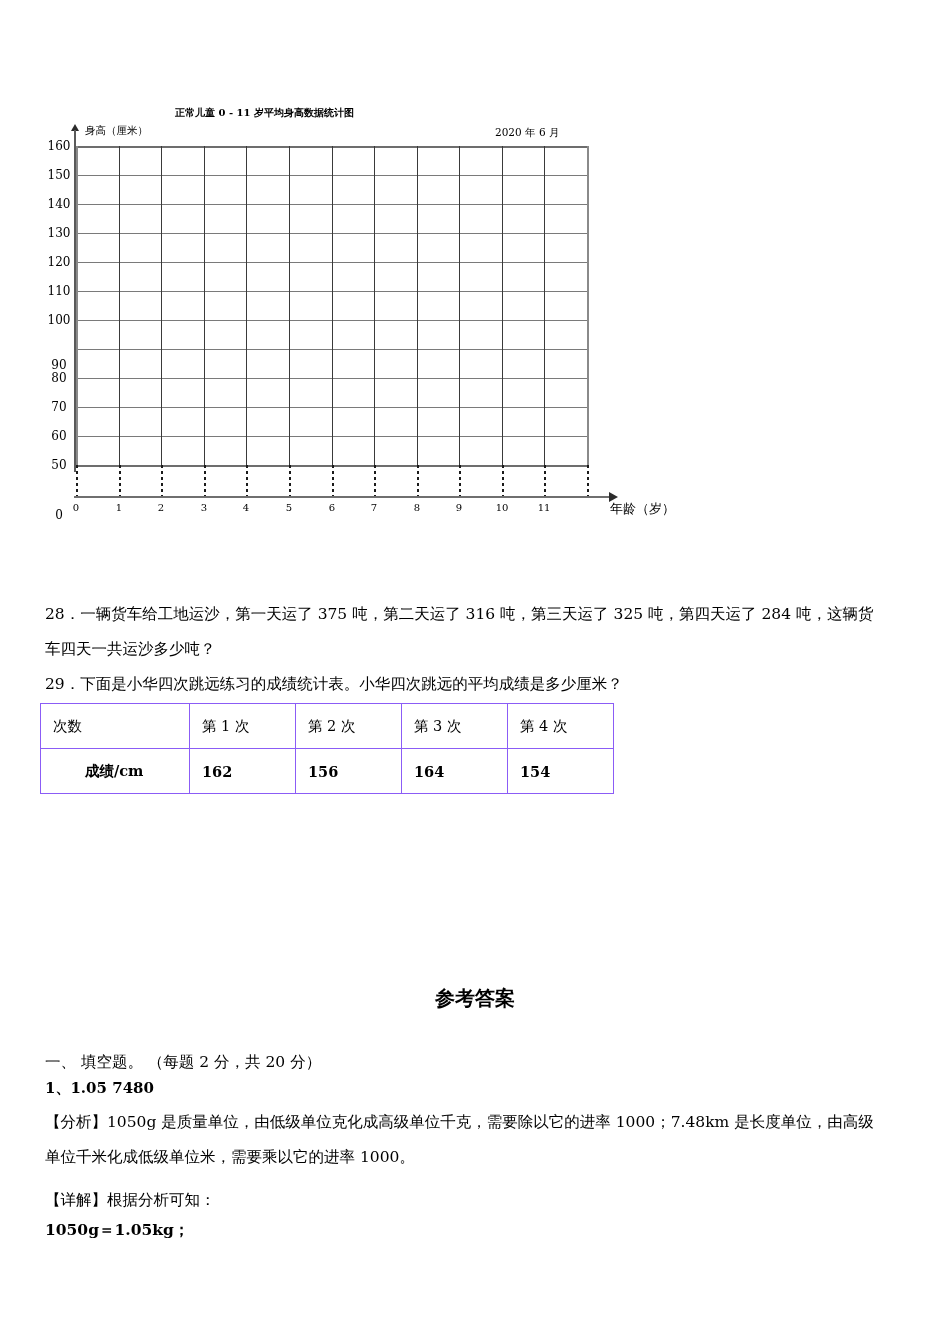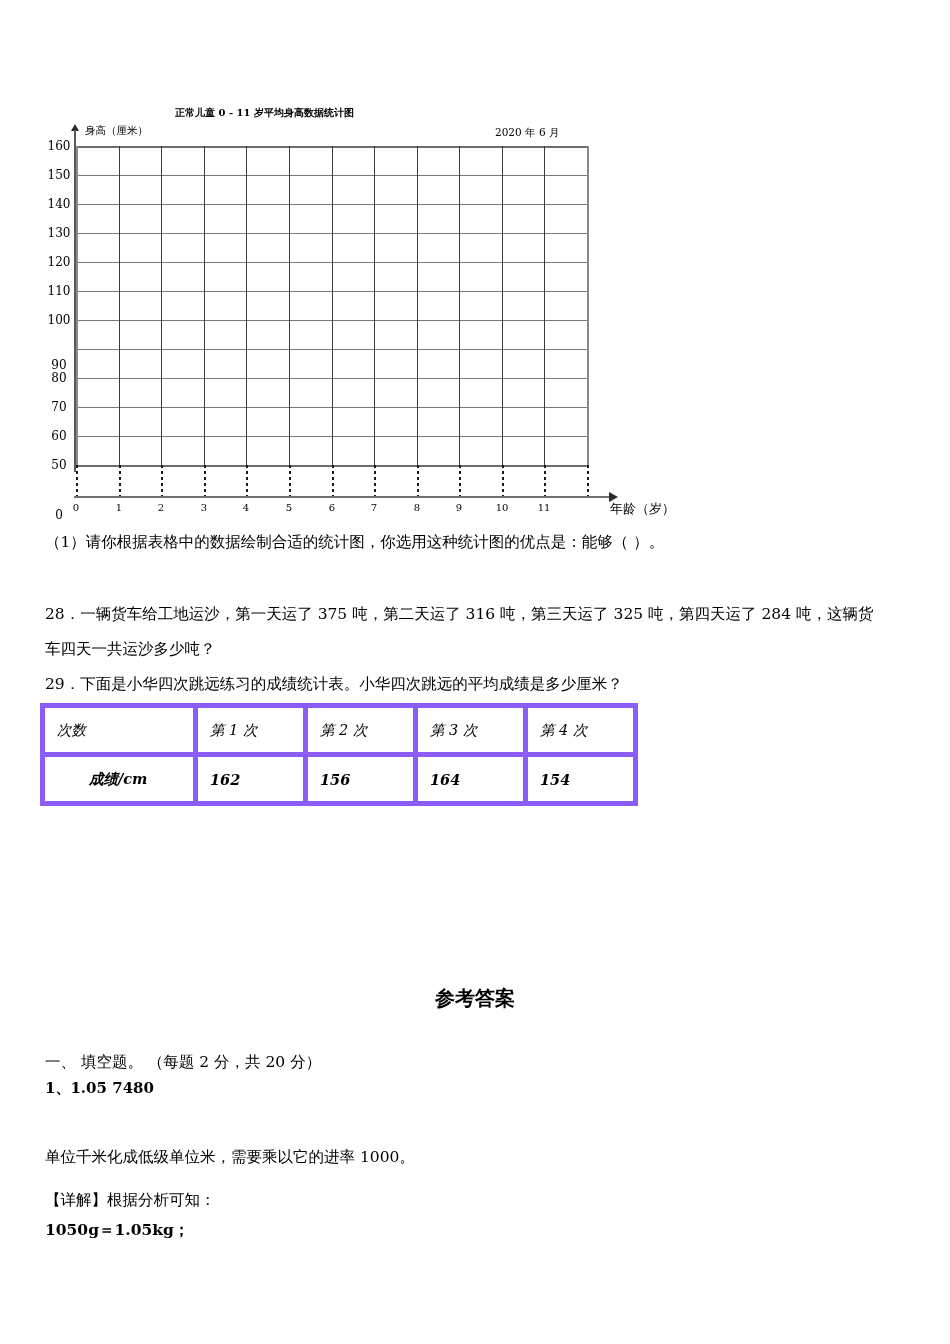--- a/index.html
+++ b/index.html
@@ -180,25 +180,24 @@
   
   .score-table {
     position: absolute;
     left: 40px;
     top: 703px;
     border-collapse: collapse;
     font-family: "DejaVu Serif", "Liberation Serif", serif;
     font-size: 14.5px;
   }
   .score-table td {
-    border: 5px solid #8b5cf6;
+    border: 1px solid #8b5cf6;
     height: 44px;
     padding: 0 0 0 12px;
     vertical-align: middle;
-    font-style: italic;
   }
   .score-table td.c0 { width: 104px; }
   .score-table td.c1,
   .score-table td.c2,
   .score-table td.c3,
   .score-table td.c4 { width: 93px; }
   .score-table .hdr td { font-weight: normal; }
   .score-table .vals td { font-weight: bold; }
   .score-table .vals td.c0 { font-weight: bold; padding-left: 44px; }
 
@@ -301,21 +300,20 @@
         <div class="xtick" style="left: 287px;">6</div>
         <div class="xtick" style="left: 329px;">7</div>
         <div class="xtick" style="left: 372px;">8</div>
         <div class="xtick" style="left: 414px;">9</div>
         <div class="xtick" style="left: 457px;">10</div>
         <div class="xtick" style="left: 499px;">11</div>
       </div>
     <div class="x-axis-label">年龄（岁）</div>
   </div>
 
-  <div class="para" style="top:531px;">（1）请你根据表格中的数据绘制合适的统计图，你选用这种统计图的优点是：能够（    ）。</div>
 
   <div class="para" style="top:603px;">28．一辆货车给工地运沙，第一天运了 375 吨，第二天运了 316 吨，第三天运了 325 吨，第四天运了 284 吨，这辆货</div>
   <div class="para" style="top:638px;">车四天一共运沙多少吨？</div>
 
   <div class="para" style="top:673px;">29．下面是小华四次跳远练习的成绩统计表。小华四次跳远的平均成绩是多少厘米？</div>
 
   <table class="score-table">
     <tbody>
       <tr class="hdr">
         <td class="c0">次数</td>
@@ -332,18 +330,19 @@
         <td class="c4">154</td>
       </tr>
     </tbody>
   </table>
 
   <div class="answer-heading">参考答案</div>
 
   <div class="para" style="top:1051px;">一、 填空题。 （每题 2 分，共 20 分）</div>
   <div class="para bold" style="top:1077px;font-size:15px;">1、1.05    7480</div>
 
+  <div class="para" style="top:1111px;">【分析】1050g 是质量单位，由低级单位克化成高级单位千克，需要除以它的进率 1000；7.48km 是长度单位，由高级</div>
   <div class="para" style="top:1146px;">单位千米化成低级单位米，需要乘以它的进率 1000。</div>
 
   <div class="para" style="top:1189px;">【详解】根据分析可知：</div>
   <div class="para bold" style="top:1219px;">1050g＝1.05kg；</div>
 
 </div>
 
 </body></html>

